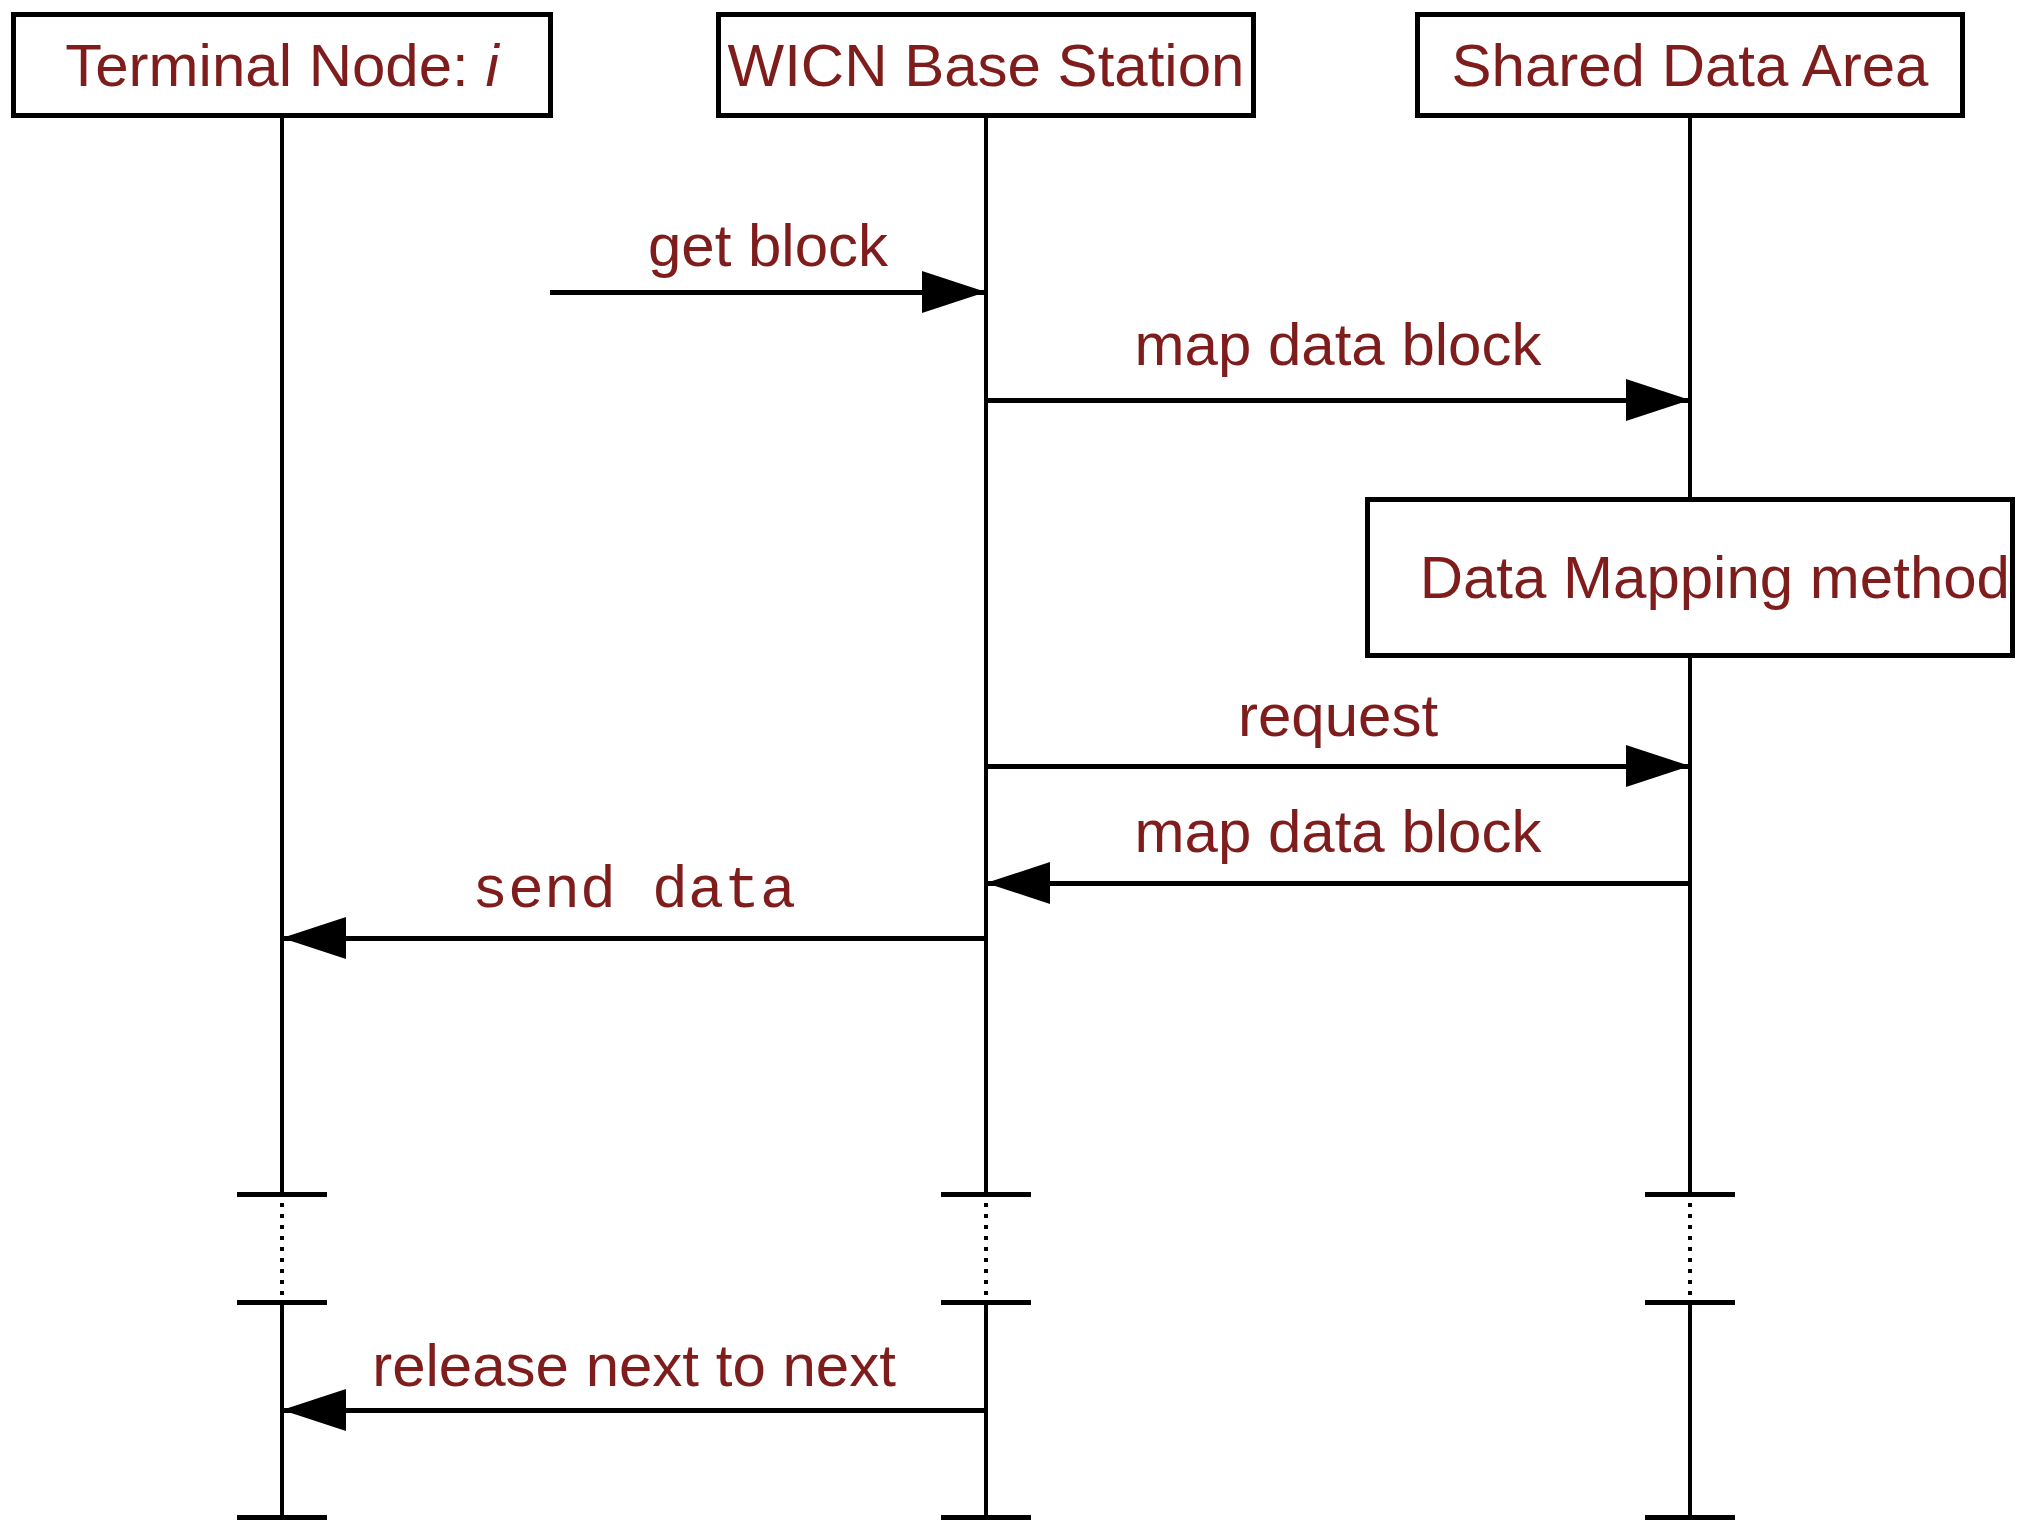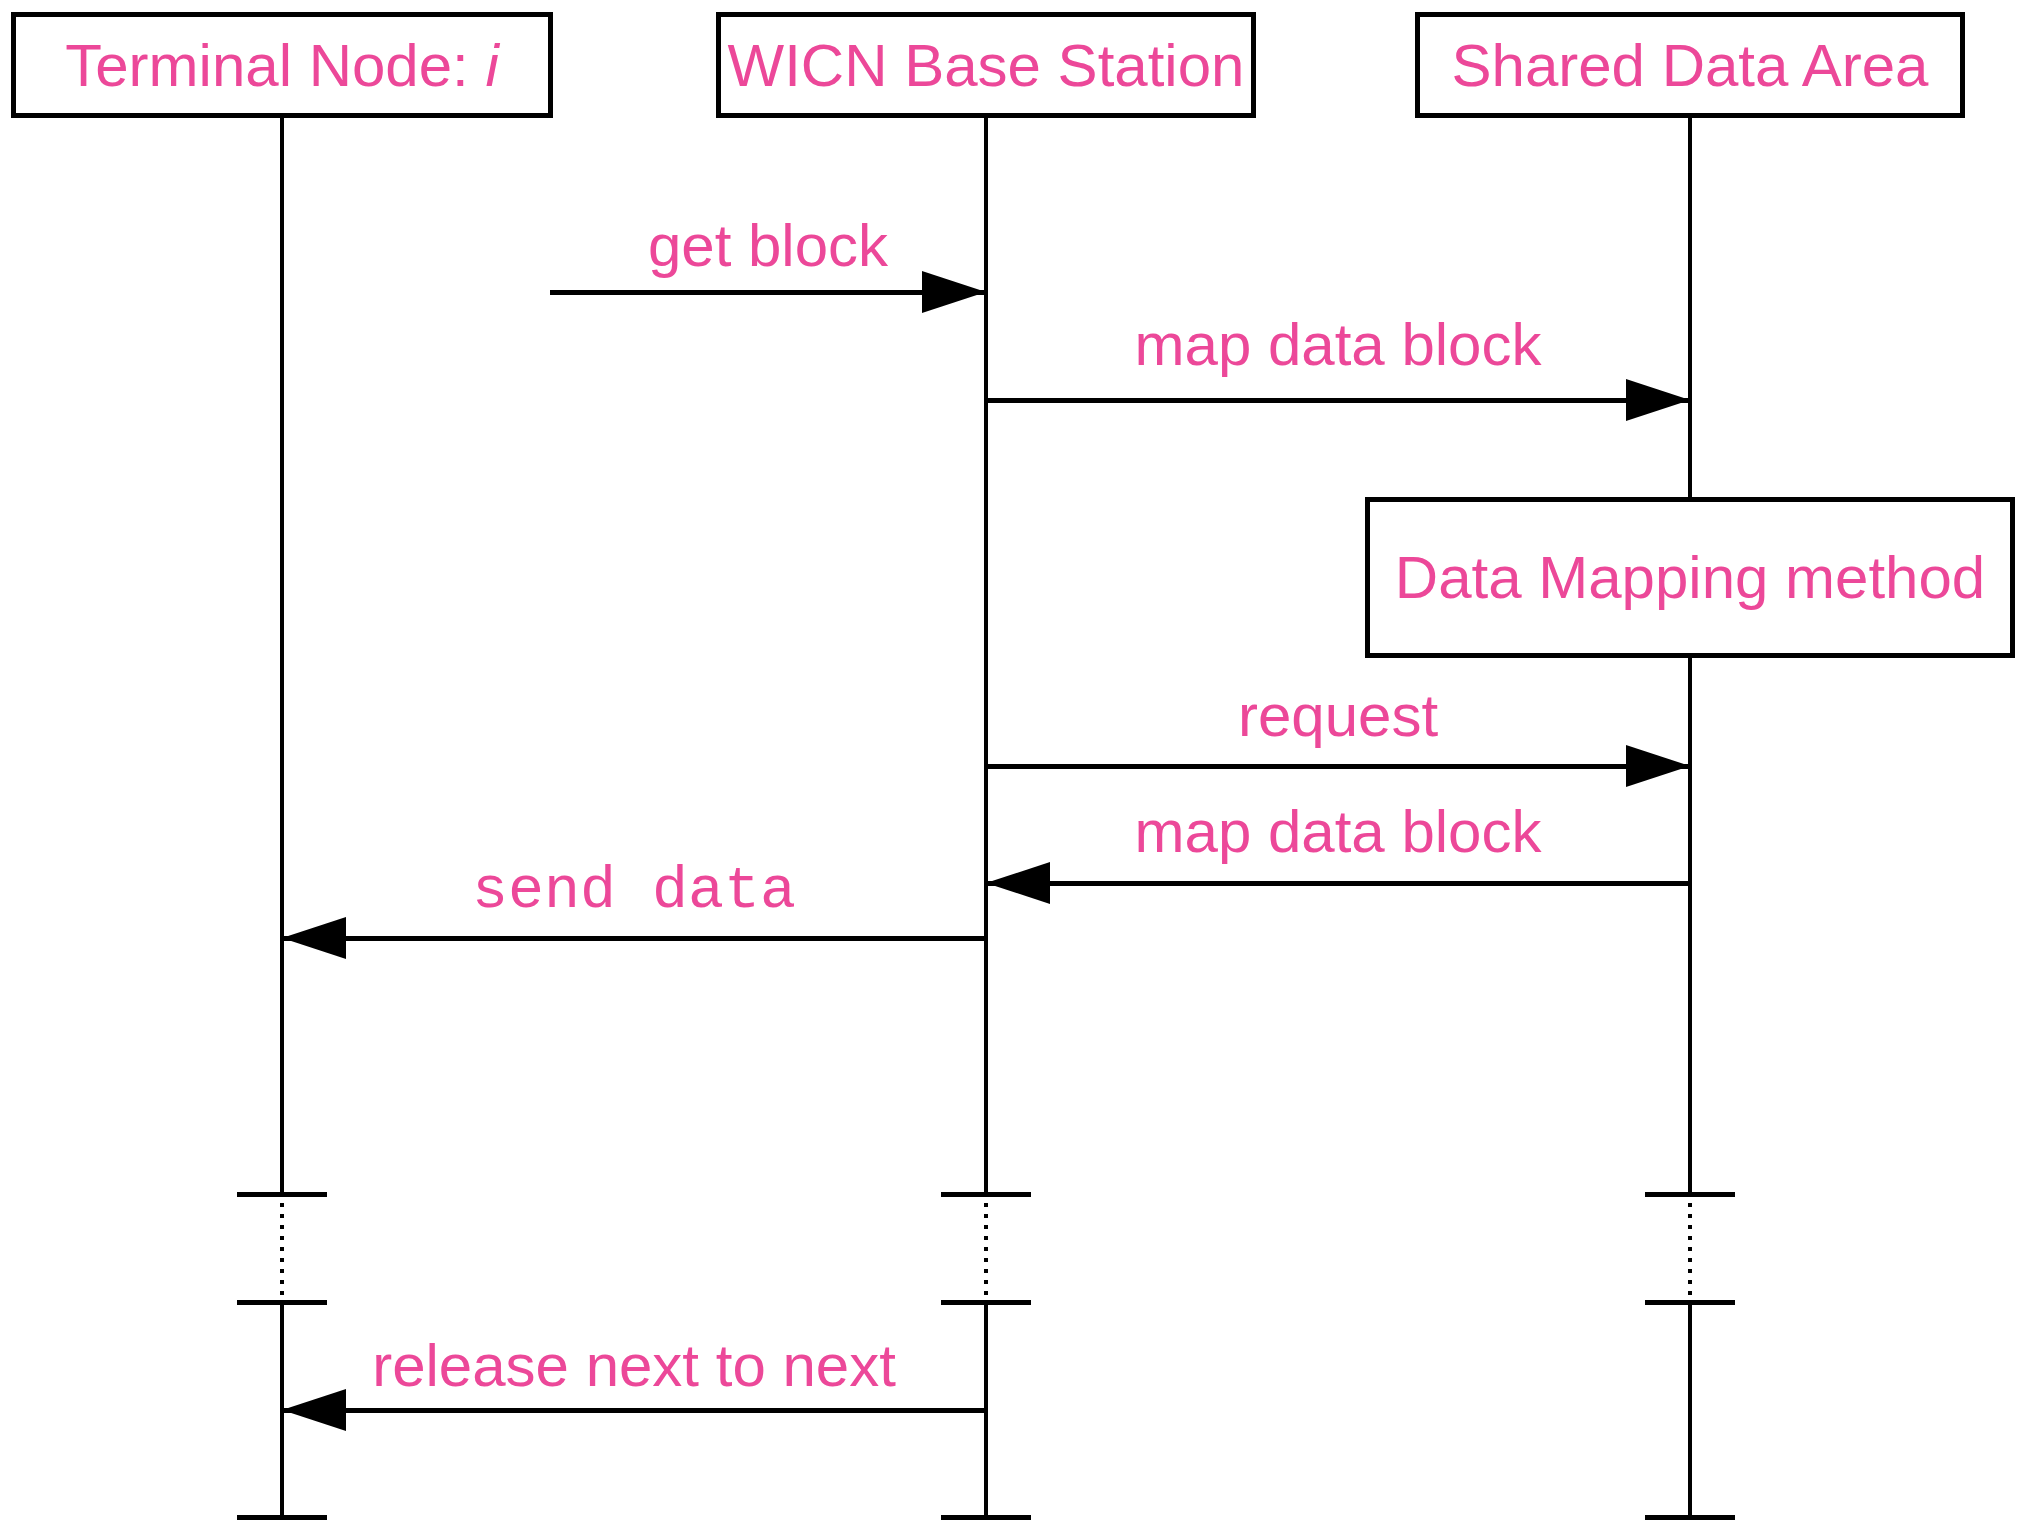--- a/index.html
+++ b/index.html
@@ -2,21 +2,21 @@
 <html><head>
 <meta charset="utf-8">
 <style>
   html, body { margin: 0; padding: 0; background: #ffffff; }
   #diagram {
     position: relative;
     width: 2033px;
     height: 1539px;
     background: #ffffff;
     font-family: "Liberation Sans", sans-serif;
-    color: #ec4899;
+    color: #7f1d1d;
     overflow: hidden;
   }
   .actor {
     position: absolute;
     box-sizing: border-box;
     border: 5px solid #000;
     background: #fff;
     display: flex;
     align-items: center;
     justify-content: center;
@@ -25,21 +25,21 @@
     z-index: 3;
   }
   .actor .it { font-style: italic; }
   .activity {
     position: absolute;
     box-sizing: border-box;
     border: 5px solid #000;
     background: #fff;
     display: flex;
     align-items: center;
-    justify-content: center;
+    justify-content: flex-end;
     font-size: 60px;
     white-space: pre;
     z-index: 3;
   }
   .lifeline-seg { position: absolute; width: 4px; background: #000; z-index: 0; }
   .lifeline-dotted {
     position: absolute; width: 4px; z-index: 0;
     background: repeating-linear-gradient(to bottom, #000 0px, #000 4px, transparent 4px, transparent 11px);
   }
   .tick { position: absolute; height: 5px; background: #000; z-index: 1; }

